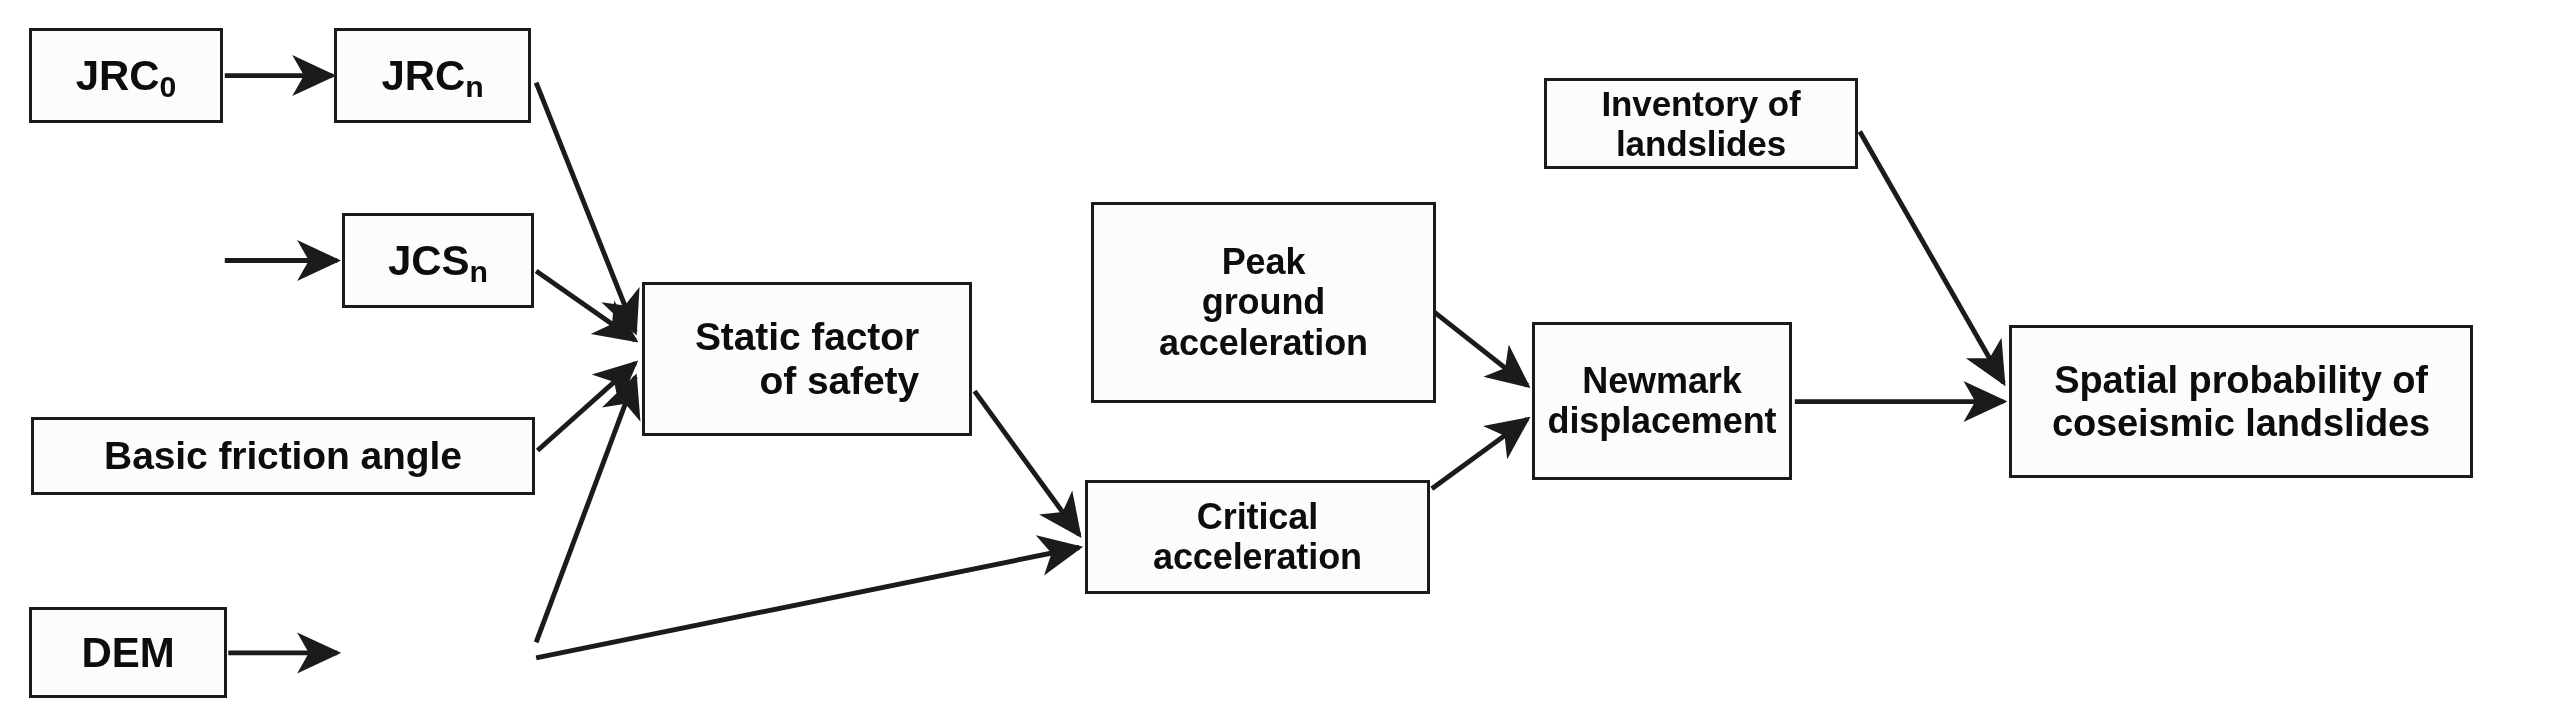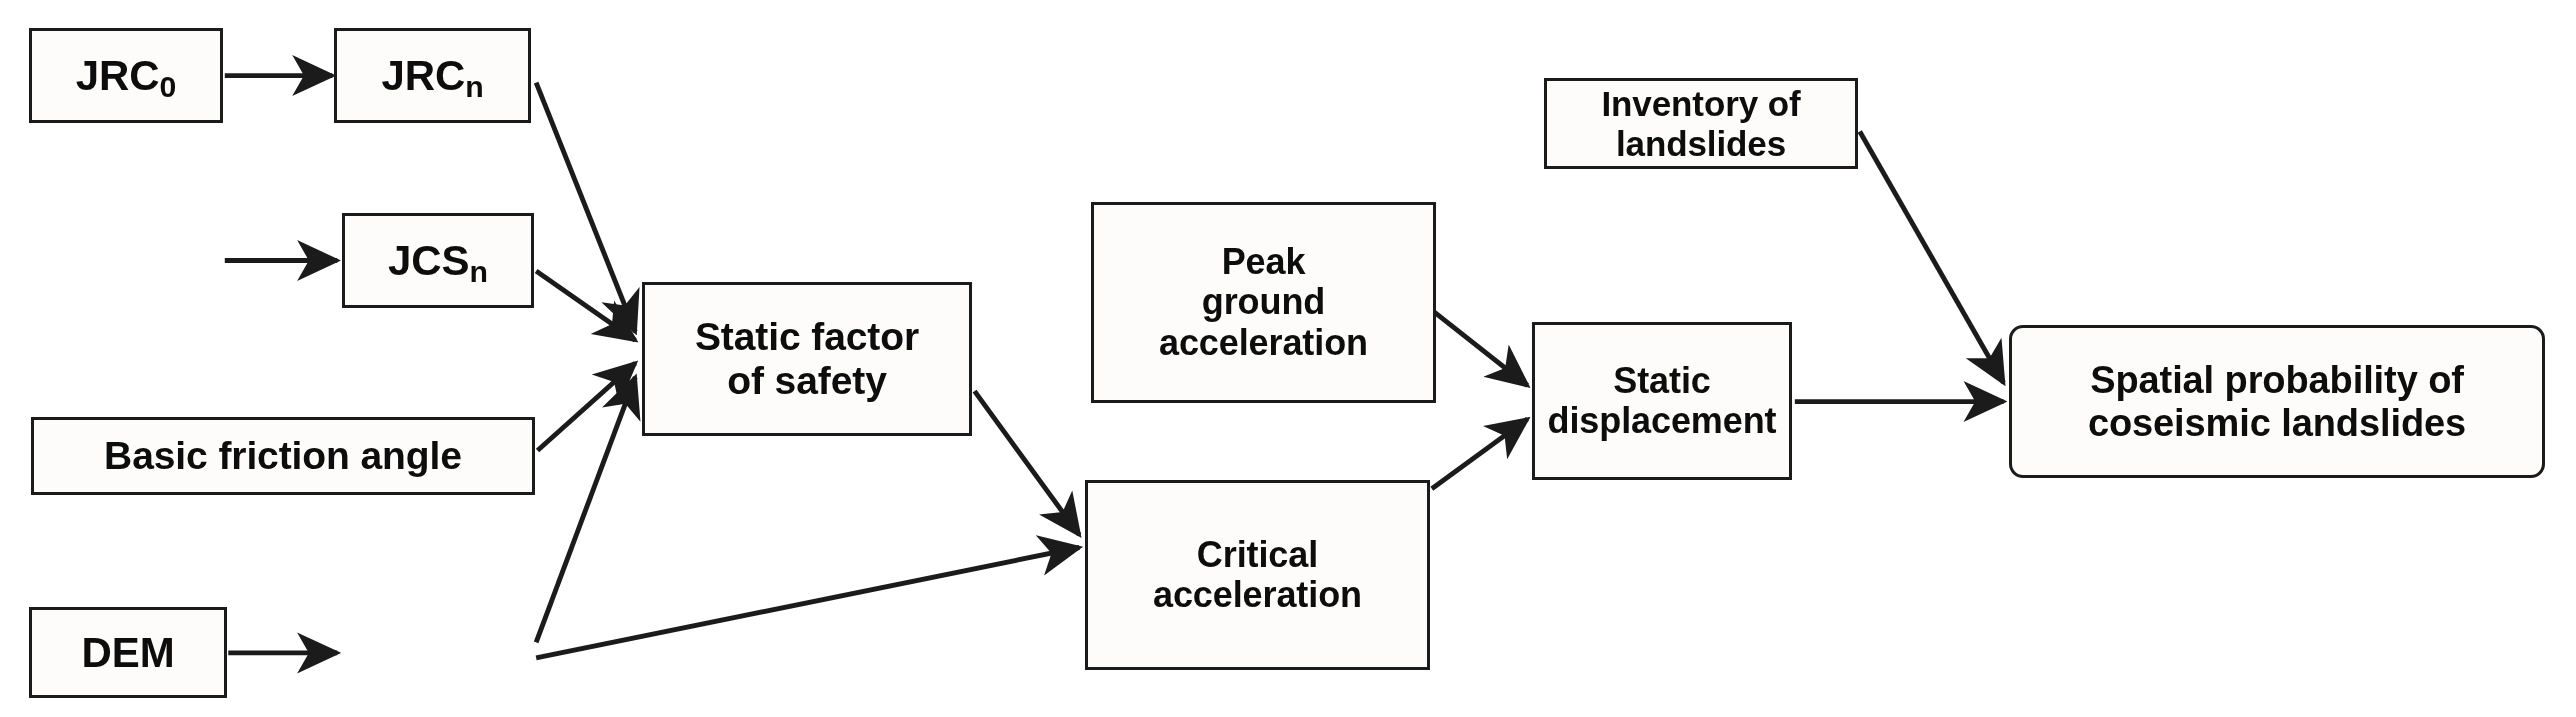--- a/index.html
+++ b/index.html
@@ -56,34 +56,34 @@
   
   #node-jrc0   { left: 29px;   top: 28px;  width: 194px; height: 95px; }
   #node-jrcn   { left: 334px;  top: 28px;  width: 197px; height: 95px; }
   #node-jcs0   { left: 29px;   top: 213px; width: 194px; height: 95px; }
   #node-jcsn   { left: 342px;  top: 213px; width: 192px; height: 95px; }
   #node-bfa    { left: 31px;   top: 417px; width: 504px; height: 78px; }
   #node-dem    { left: 29px;   top: 607px; width: 198px; height: 91px; }
   #node-slope  { left: 342px;  top: 607px; width: 192px; height: 91px; }
   #node-sfs    { left: 642px;  top: 282px; width: 330px; height: 154px; }
   #node-pga    { left: 1085px; top: 202px; width: 345px; height: 201px; margin-left: 6px; }
-  #node-ca     { left: 1085px; top: 480px; width: 345px; height: 190px; }
+  #node-ca     { left: 1085px; top: 480px; width: 345px; height: 114px; }
   #node-inv    { left: 1544px; top: 78px; width: 314px; height: 91px; }
   #node-nmd    { left: 1532px; top: 322px; width: 260px; height: 158px; }
-  #node-spcl   { left: 2009px; top: 325px; width: 536px; height: 153px; border-radius: 14px; }
+  #node-spcl   { left: 2009px; top: 325px; width: 464px; height: 153px; }
 
   
   #node-jrc0 .node-label,
   #node-jrcn .node-label,
   #node-jcs0 .node-label,
   #node-jcsn .node-label,
   #node-dem  .node-label,
   #node-slope .node-label { font-size: 42px; }
   #node-bfa  .node-label  { font-size: 39px; }
-  #node-sfs  .node-label  { font-size: 39px; }
+  #node-sfs  .node-label  { font-size: 39px; text-align: right; }
   #node-pga  .node-label  { font-size: 36px; }
   #node-ca   .node-label  { font-size: 36px; }
   #node-inv  .node-label  { font-size: 35px; }
   #node-nmd  .node-label  { font-size: 36px; }
   #node-spcl .node-label  { font-size: 38px; }
 </style>
 </head>
 <body>
 
 <div id="canvas">
@@ -171,21 +171,21 @@
 
   <div class="node" id="node-inv">
     <span class="node-label">
       <span>Inventory of</span><br>
       <span>landslides</span>
     </span>
   </div>
 
   <div class="node" id="node-nmd">
     <span class="node-label">
-      <span>Static</span><br>
+      <span>Newmark</span><br>
       <span>displacement</span>
     </span>
   </div>
 
   <div class="node" id="node-spcl">
     <span class="node-label">
       <span>Spatial probability of</span><br>
       <span>coseismic landslides</span>
     </span>
   </div>

